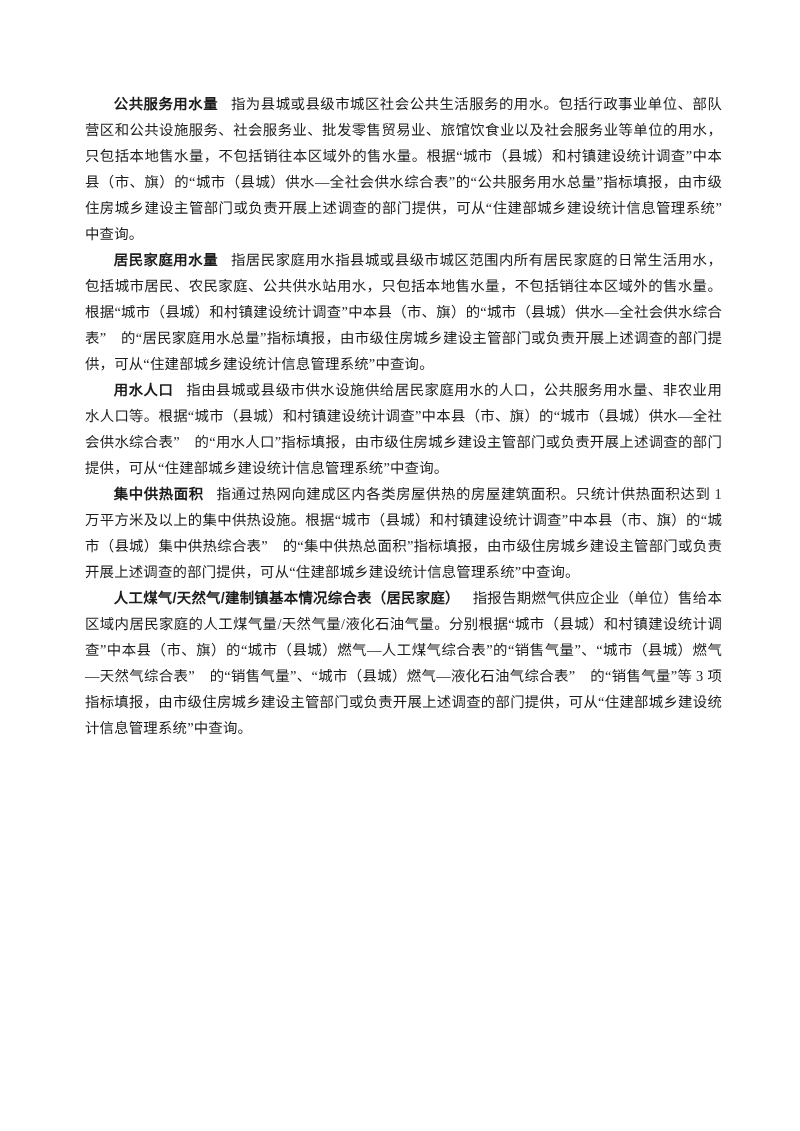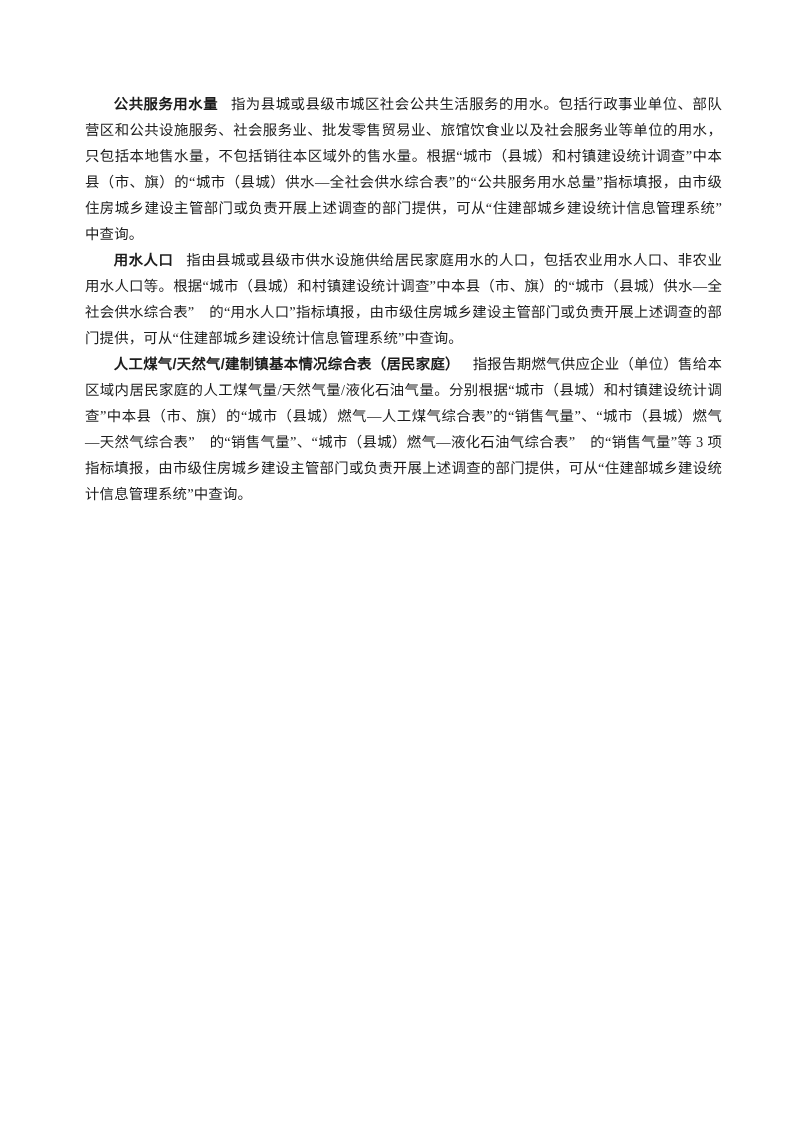--- a/index.html
+++ b/index.html
@@ -62,24 +62,26 @@
 </style>
 </head>
 <body>
 
 <div class="page">
 
   <div class="text-block">
 
     <p class="para"><b class="term">公共服务用水量</b><span>指为县城或县级市城区社会公共生活服务的用水。包括行政事业单位、部队营区和公共设施服务、社会服务业、批发零售贸易业、旅馆饮食业以及社会服务业等单位的用水，只包括本地售水量，不包括销往本区域外的售水量。根据“城市（县城）和村镇建设统计调查”中本县（市、旗）的“城市（县城）供水—全社会供水综合表”的“公共服务用水总量”指标填报，由市级住房城乡建设主管部门或负责开展上述调查的部门提供，可从“住建部城乡建设统计信息管理系统”中查询。</span></p>
 
+    <p class="para"><b class="term">居民家庭用水量</b><span>指居民家庭用水指县城或县级市城区范围内所有居民家庭的日常生活用水，包括城市居民、农民家庭、公共供水站用水，只包括本地售水量，不包括销往本区域外的售水量。根据“城市（县城）和村镇建设统计调查”中本县（市、旗）的“城市（县城）供水—全社会供水综合表”　的“居民家庭用水总量”指标填报，由市级住房城乡建设主管部门或负责开展上述调查的部门提供，可从“住建部城乡建设统计信息管理系统”中查询。</span></p>
 
 
-    <p class="para"><b class="term">用水人口</b><span>指由县城或县级市供水设施供给居民家庭用水的人口，包括农业用水人口、非农业用水人口等。根据“城市（县城）和村镇建设统计调查”中本县（市、旗）的“城市（县城）供水—全社会供水综合表”　的“用水人口”指标填报，由市级住房城乡建设主管部门或负责开展上述调查的部门提供，可从“住建部城乡建设统计信息管理系统”中查询。</span></p>
+    <p class="para"><b class="term">用水人口</b><span>指由县城或县级市供水设施供给居民家庭用水的人口，公共服务用水量、非农业用水人口等。根据“城市（县城）和村镇建设统计调查”中本县（市、旗）的“城市（县城）供水—全社会供水综合表”　的“用水人口”指标填报，由市级住房城乡建设主管部门或负责开展上述调查的部门提供，可从“住建部城乡建设统计信息管理系统”中查询。</span></p>
 
+    <p class="para"><b class="term">集中供热面积</b><span>指通过热网向建成区内各类房屋供热的房屋建筑面积。只统计供热面积达到 1 万平方米及以上的集中供热设施。根据“城市（县城）和村镇建设统计调查”中本县（市、旗）的“城市（县城）集中供热综合表”　的“集中供热总面积”指标填报，由市级住房城乡建设主管部门或负责开展上述调查的部门提供，可从“住建部城乡建设统计信息管理系统”中查询。</span></p>
 
     <p class="para"><b class="term">人工煤气/天然气/建制镇基本情况综合表（居民家庭）</b><span>指报告期燃气供应企业（单位）售给本区域内居民家庭的人工煤气量/天然气量/液化石油气量。分别根据“城市（县城）和村镇建设统计调查”中本县（市、旗）的“城市（县城）燃气—人工煤气综合表”的“销售气量”、“城市（县城）燃气—天然气综合表”　的“销售气量”、“城市（县城）燃气—液化石油气综合表”　的“销售气量”等 3 项指标填报，由市级住房城乡建设主管部门或负责开展上述调查的部门提供，可从“住建部城乡建设统计信息管理系统”中查询。</span></p>
 
 
 
   </div>
 
   <div class="footer">
     <span class="footer-rule"></span>
     <span class="page-number">164</span>

